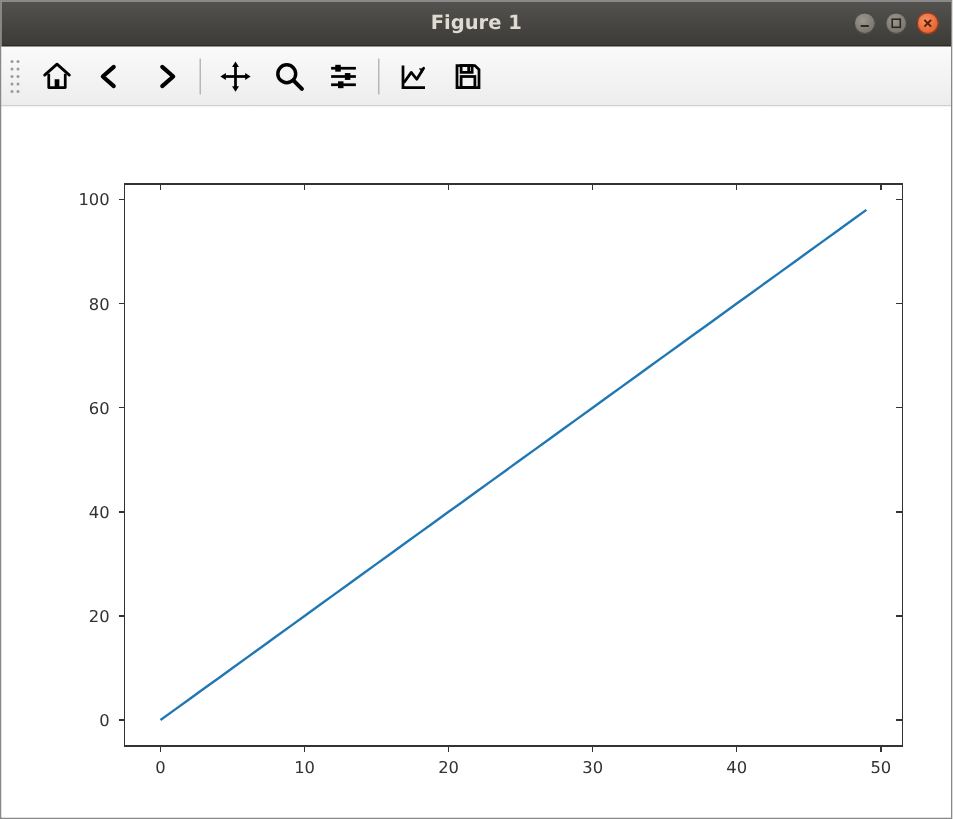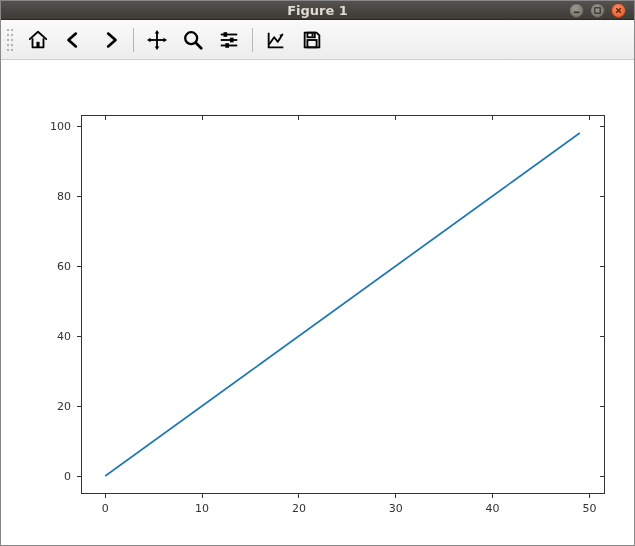--- a/index.html
+++ b/index.html
@@ -13,21 +13,21 @@
   .window {
     width: 635px;
     height: 546px;
     display: flex;
     flex-direction: column;
     background: #fff;
     border: 1px solid #888;
   }
   
   .titlebar {
-    height: 19px;
+    height: 30px;
     background: linear-gradient(to bottom, #54524f, #3c3b37);
     display: flex;
     align-items: center;
     position: relative;
     color: #dfdbd2;
     font-size: 13px;
     font-weight: bold;
     border-bottom: 1px solid #2b2a27;
     justify-content: center;
   }

